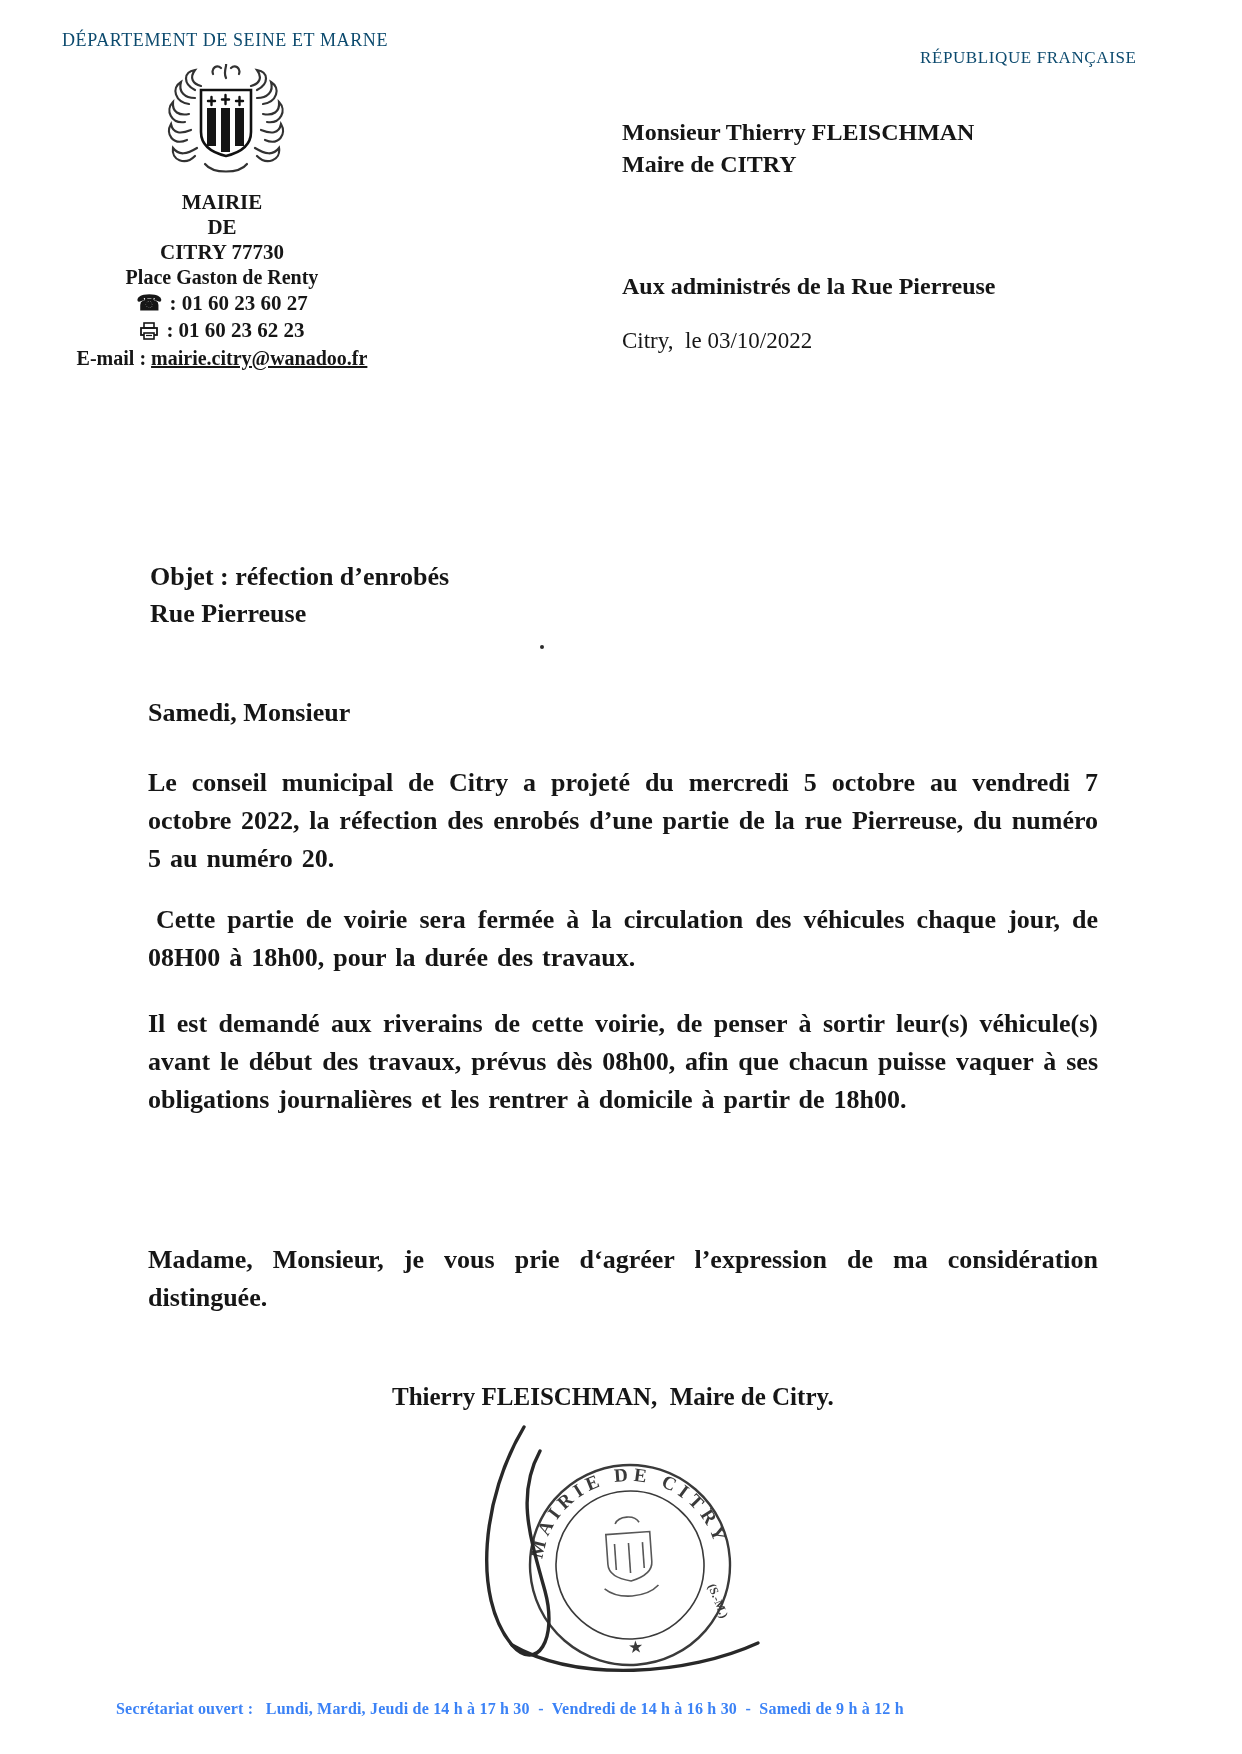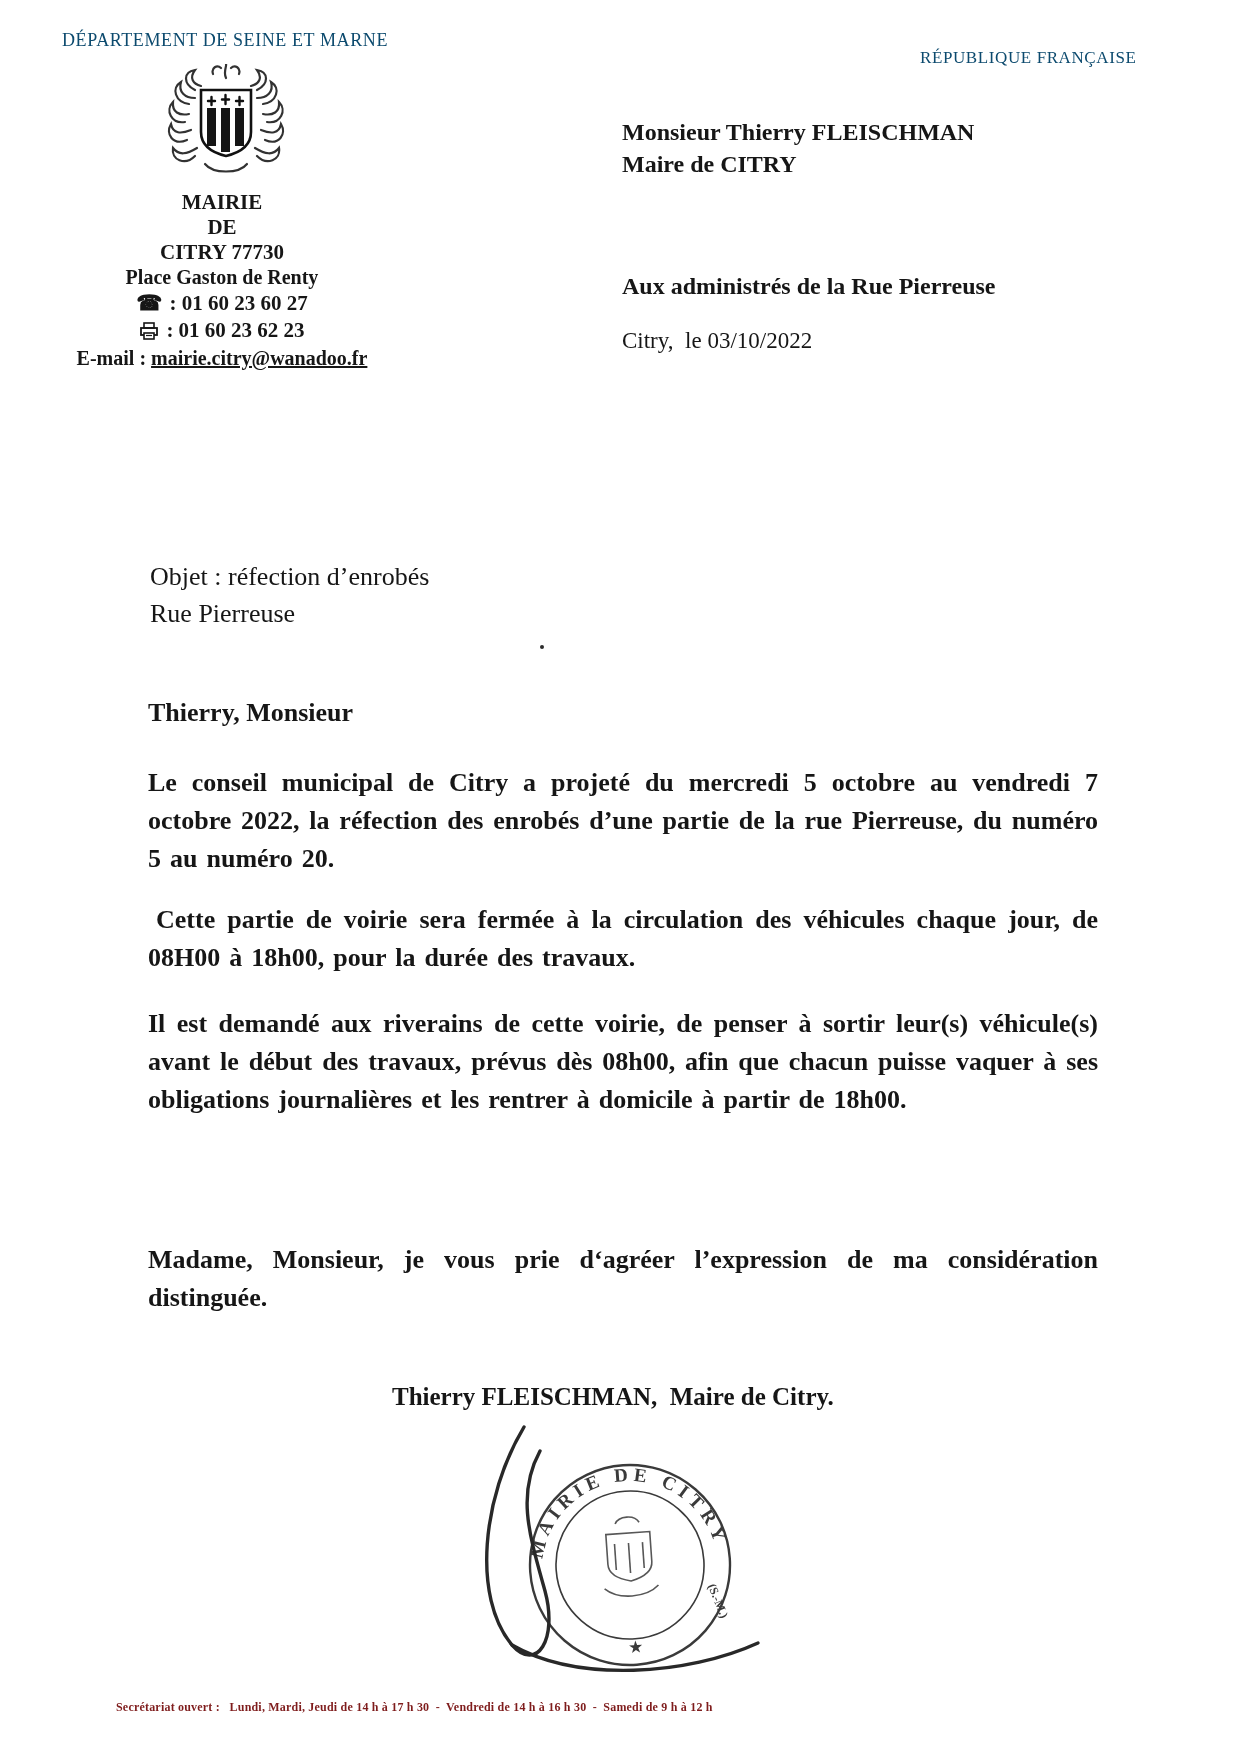--- a/index.html
+++ b/index.html
@@ -16,32 +16,32 @@
   .hdr{font-size:18px;font-weight:400;letter-spacing:.6px;color:#0c4a6e;}
   .org-block{left:38px;top:190px;width:368px;text-align:center;font-weight:700;}
   .org-line{font-size:21px;line-height:25px;}
   .org-line.small{font-size:20px;}
   .contact-line{font-size:21px;line-height:27px;display:flex;align-items:center;justify-content:center;gap:7px;}
   .email-line{font-size:20px;line-height:27px;margin-top:1px;}
   .email-addr{text-decoration:underline;}
   .recipient{left:622px;top:116px;font-weight:700;font-size:24px;line-height:32px;}
   .addressee{left:622px;top:273px;font-weight:700;font-size:24px;}
   .dateline{left:622px;top:328px;font-weight:400;font-size:23px;}
-  .subject{left:150px;top:558px;font-weight:400;font-size:26px;line-height:37px;}
+  .subject{left:150px;top:558px;font-weight:700;font-size:26px;line-height:37px;}
   .salutation{left:148px;top:698px;font-weight:700;font-size:26px;}
   .bodyp{
     left:148px;width:950px;
     font-weight:700;font-size:26px;line-height:38px;
     text-align:justify;word-spacing:2.5px;
     margin:0;
   }
   .signoff{left:392px;top:1383px;font-weight:700;font-size:25px;}
   .footer{
     left:116px;top:1700px;width:1115px;
-    font-weight:700;font-size:12px;color:#7f1d1d;
+    font-weight:700;font-size:16px;color:#3b82f6;
     letter-spacing:.2px;
   }
   .crest{left:160px;top:64px;width:132px;height:134px;}
   .stampwrap{left:420px;top:1415px;width:430px;height:292px;}
   .dot{left:540px;top:645px;width:4px;height:4px;background:#2c2c2c;border-radius:50%;}
   svg{display:block;}
 </style>
 </head>
 <body>
 
@@ -110,21 +110,21 @@
     <div>Maire de CITRY</div>
   </div>
   <div class="abs addressee">Aux administrés de la Rue Pierreuse</div>
   <div class="abs dateline pre">Citry,  le 03/10/2022</div>
 
   <div class="abs subject">
     <div>Objet : réfection d’enrobés</div>
     <div>Rue Pierreuse</div>
   </div>
 
-  <div class="abs salutation">Thierry, Monsieur</div>
+  <div class="abs salutation">Samedi, Monsieur</div>
   <div class="abs dot"></div>
 
   <p class="abs bodyp" style="top:764px;">Le conseil municipal de Citry a projeté du mercredi 5 octobre au vendredi 7 octobre 2022, la réfection des enrobés d’une partie de la rue Pierreuse, du numéro 5 au numéro 20.</p>
   <p class="abs bodyp" style="top:901px;text-indent:8px;">Cette partie de voirie sera fermée à la circulation des véhicules chaque jour, de 08H00 à 18h00, pour la durée des travaux.</p>
   <p class="abs bodyp" style="top:1005px;">Il est demandé aux riverains de cette voirie, de penser à sortir leur(s) véhicule(s) avant le début des travaux, prévus dès 08h00, afin que chacun puisse vaquer à ses obligations journalières et les rentrer à domicile à partir de 18h00.</p>
   <p class="abs bodyp" style="top:1241px;">Madame, Monsieur, je vous prie d‘agréer l’expression de ma  considération distinguée.</p>
 
   <div class="abs signoff pre">Thierry FLEISCHMAN,  Maire de Citry.</div>
 
   <div class="abs stampwrap">

